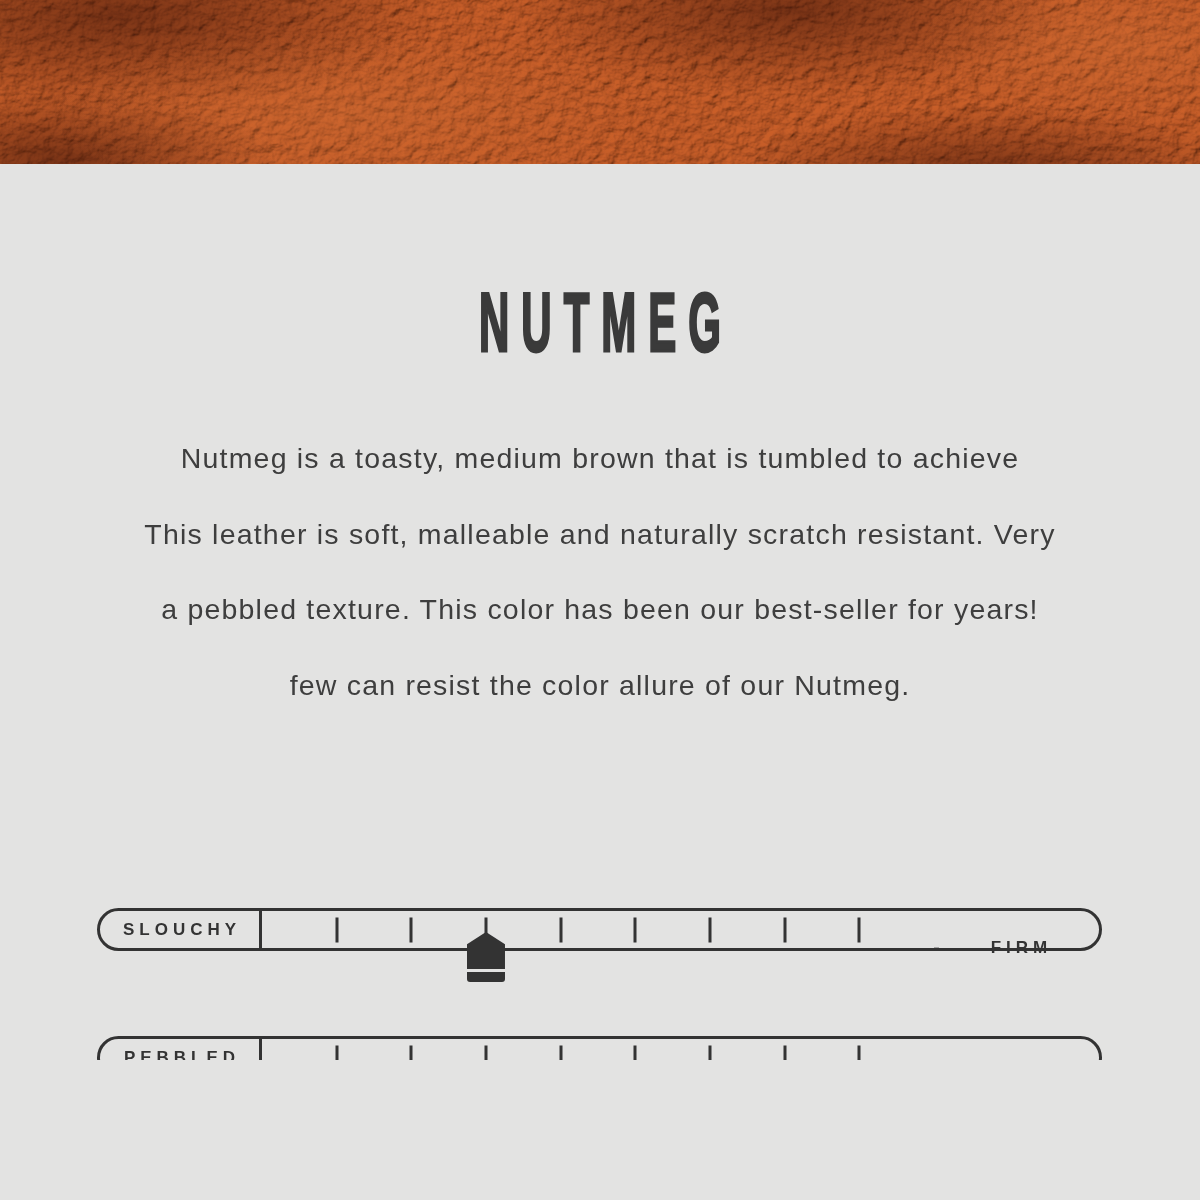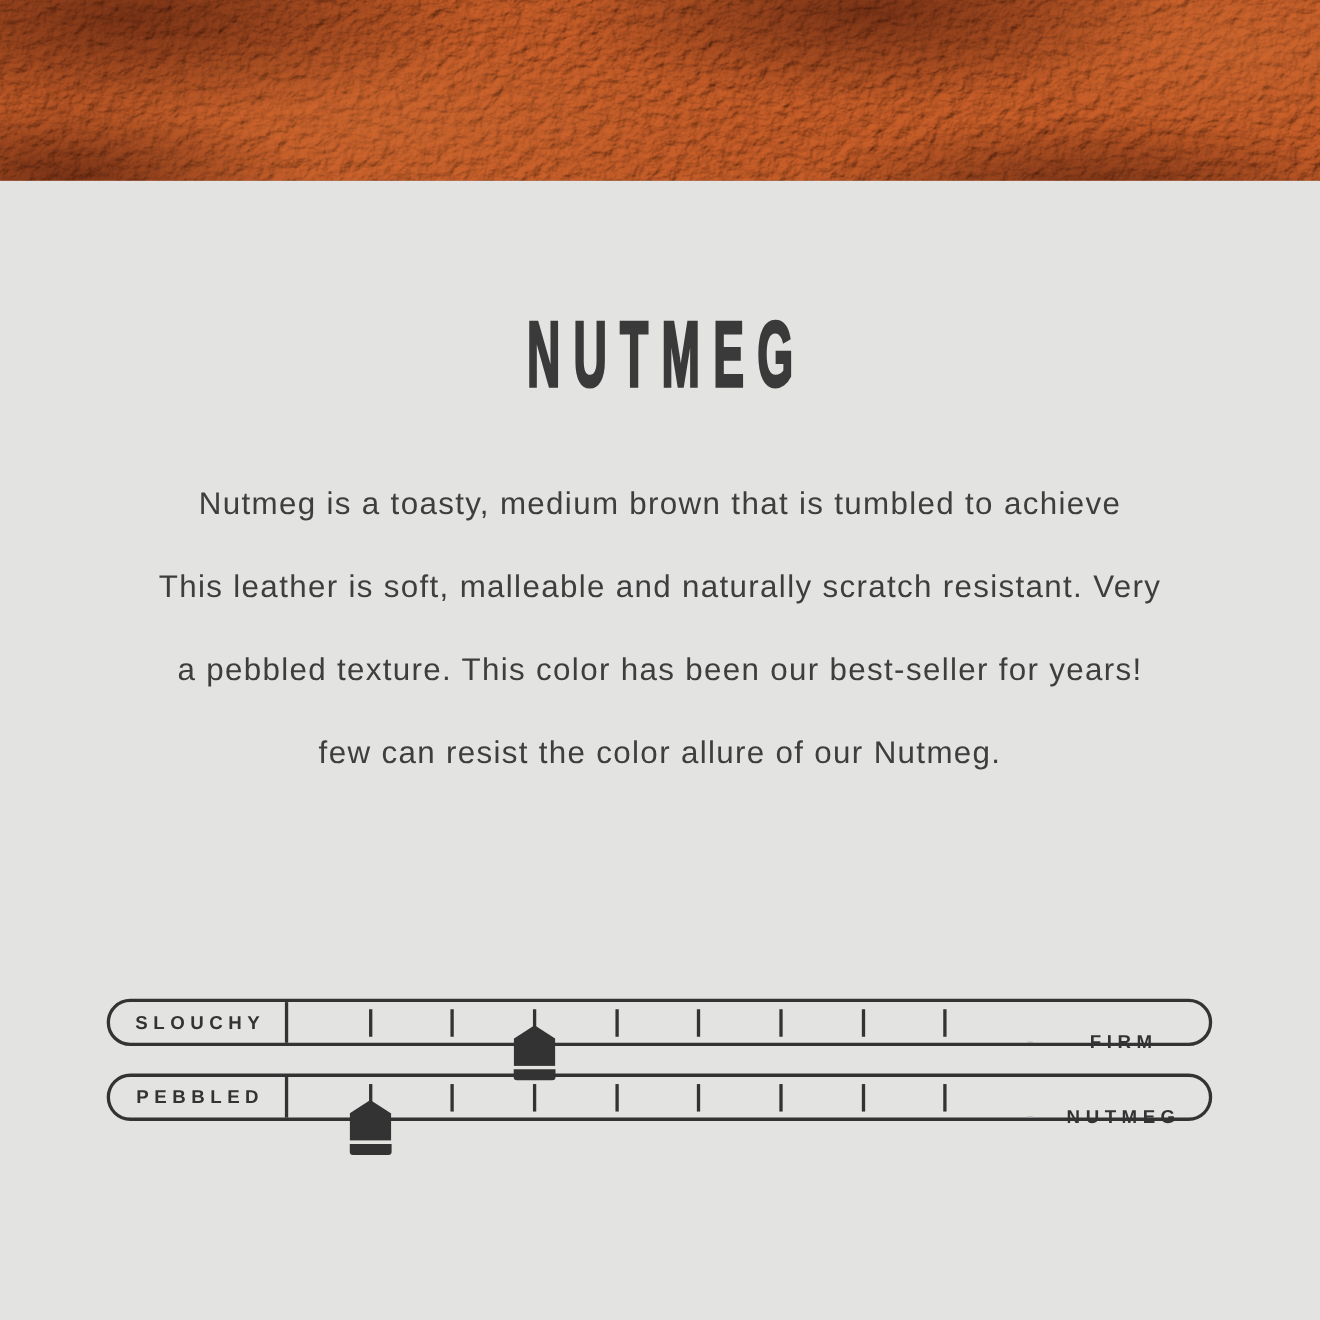--- a/index.html
+++ b/index.html
@@ -69,21 +69,21 @@
     position: absolute;
     left: 97px;
     width: 999px;          
     height: 37px;          
     border: 3px solid #333333;
     border-radius: 24px;
     display: flex;
     background: transparent;
   }
   .scale-1 { top: 908px; }
-  .scale-2 { top: 976px; }
+  .scale-2 { top: 1036px; }
 
   .scale-label {
     display: flex;
     align-items: center;
     justify-content: center;
     font-weight: bold;
     font-size: 17px;
     letter-spacing: 5px;
     text-indent: 5px;
     color: #333333;

